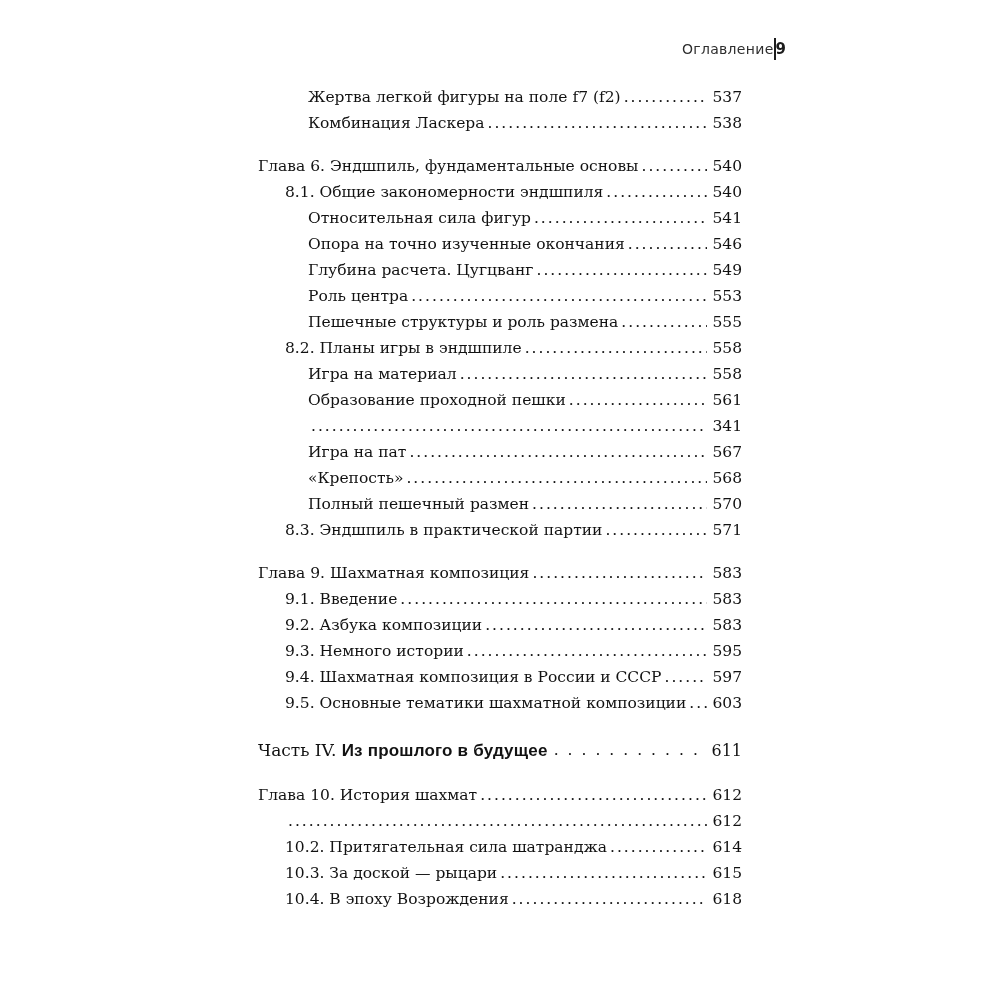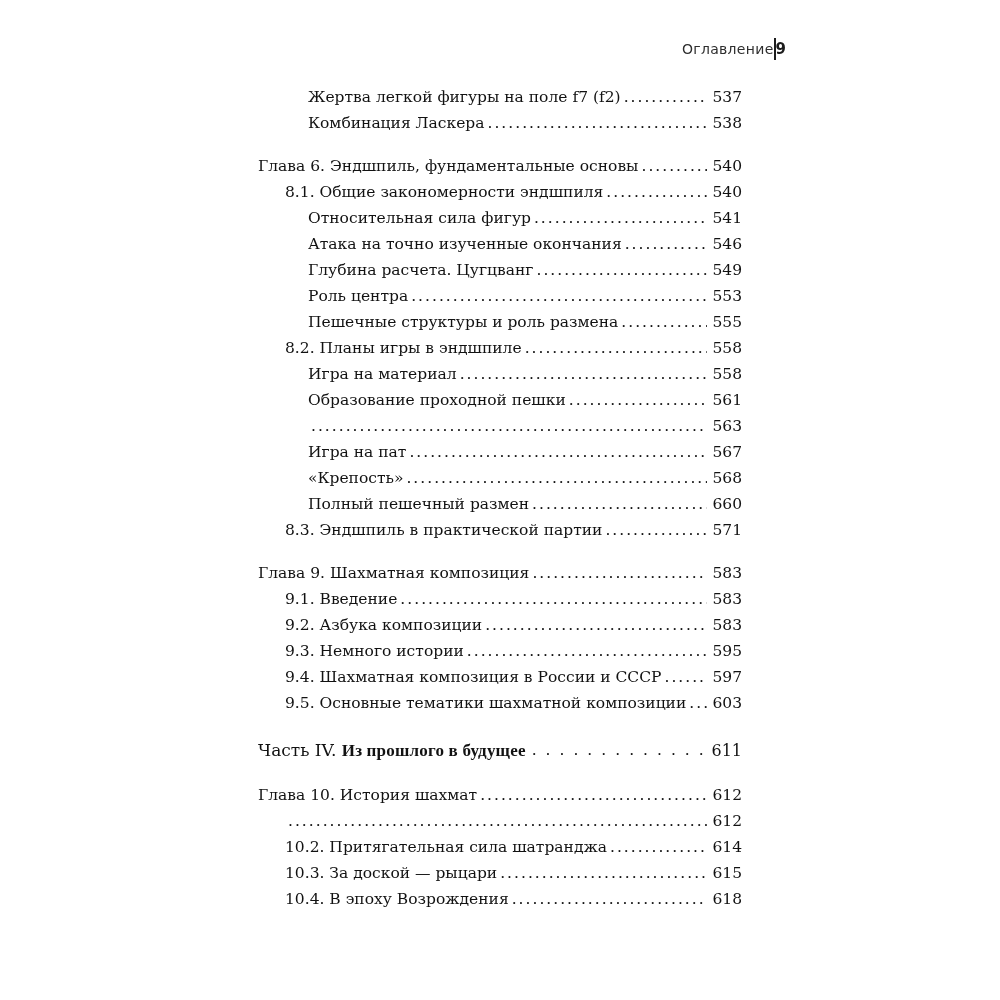--- a/index.html
+++ b/index.html
@@ -68,21 +68,21 @@
   }
   .toc-page { padding-left: 5px; }
   
   .toc-row.part {
     font-size: 17px;
     line-height: 29px;
     margin-top: 20px;
     margin-bottom: 12px;
   }
   .toc-row.part .part-title {
-    font-family: Liberation Serif, serif;
+    font-family: Liberation Sans, sans-serif;
     font-weight: bold;
     letter-spacing: 0.2px;
   }
   .toc-row.part .leader {
     letter-spacing: 9px;
     padding-left: 6px;
     font-size: 15.5px;
   }
   .toc-row.part .toc-page { font-size: 16px; }
 </style>
@@ -117,21 +117,21 @@
         <span class="toc-text">8.1. Общие закономерности эндшпиля</span>
         <span class="leader">................................................................................................................................................................</span>
         <span class="toc-page">540</span>
       </div>
       <div class="toc-row level-2">
         <span class="toc-text">Относительная сила фигур</span>
         <span class="leader">................................................................................................................................................................</span>
         <span class="toc-page">541</span>
       </div>
       <div class="toc-row level-2">
-        <span class="toc-text">Атака на точно изученные окончания</span>
+        <span class="toc-text">Опора на точно изученные окончания</span>
         <span class="leader">................................................................................................................................................................</span>
         <span class="toc-page">546</span>
       </div>
       <div class="toc-row level-2">
         <span class="toc-text">Глубина расчета. Цугцванг</span>
         <span class="leader">................................................................................................................................................................</span>
         <span class="toc-page">549</span>
       </div>
       <div class="toc-row level-2">
         <span class="toc-text">Роль центра</span>
@@ -153,36 +153,36 @@
         <span class="leader">................................................................................................................................................................</span>
         <span class="toc-page">558</span>
       </div>
       <div class="toc-row level-2">
         <span class="toc-text">Образование проходной пешки</span>
         <span class="leader">................................................................................................................................................................</span>
         <span class="toc-page">561</span>
       </div>
       <div class="toc-row level-2">
         <span class="leader">................................................................................................................................................................</span>
-        <span class="toc-page">563</span>
+        <span class="toc-page">341</span>
       </div>
       <div class="toc-row level-2">
         <span class="toc-text">Игра на пат</span>
         <span class="leader">................................................................................................................................................................</span>
         <span class="toc-page">567</span>
       </div>
       <div class="toc-row level-2">
         <span class="toc-text">«Крепость»</span>
         <span class="leader">................................................................................................................................................................</span>
         <span class="toc-page">568</span>
       </div>
       <div class="toc-row level-2">
         <span class="toc-text">Полный пешечный размен</span>
         <span class="leader">................................................................................................................................................................</span>
-        <span class="toc-page">660</span>
+        <span class="toc-page">570</span>
       </div>
       <div class="toc-row level-1">
         <span class="toc-text">8.3. Эндшпиль в практической партии</span>
         <span class="leader">................................................................................................................................................................</span>
         <span class="toc-page">571</span>
       </div>
       <div class="toc-row level-0 gap">
         <span class="toc-text">Глава 9. Шахматная композиция</span>
         <span class="leader">................................................................................................................................................................</span>
         <span class="toc-page">583</span>

